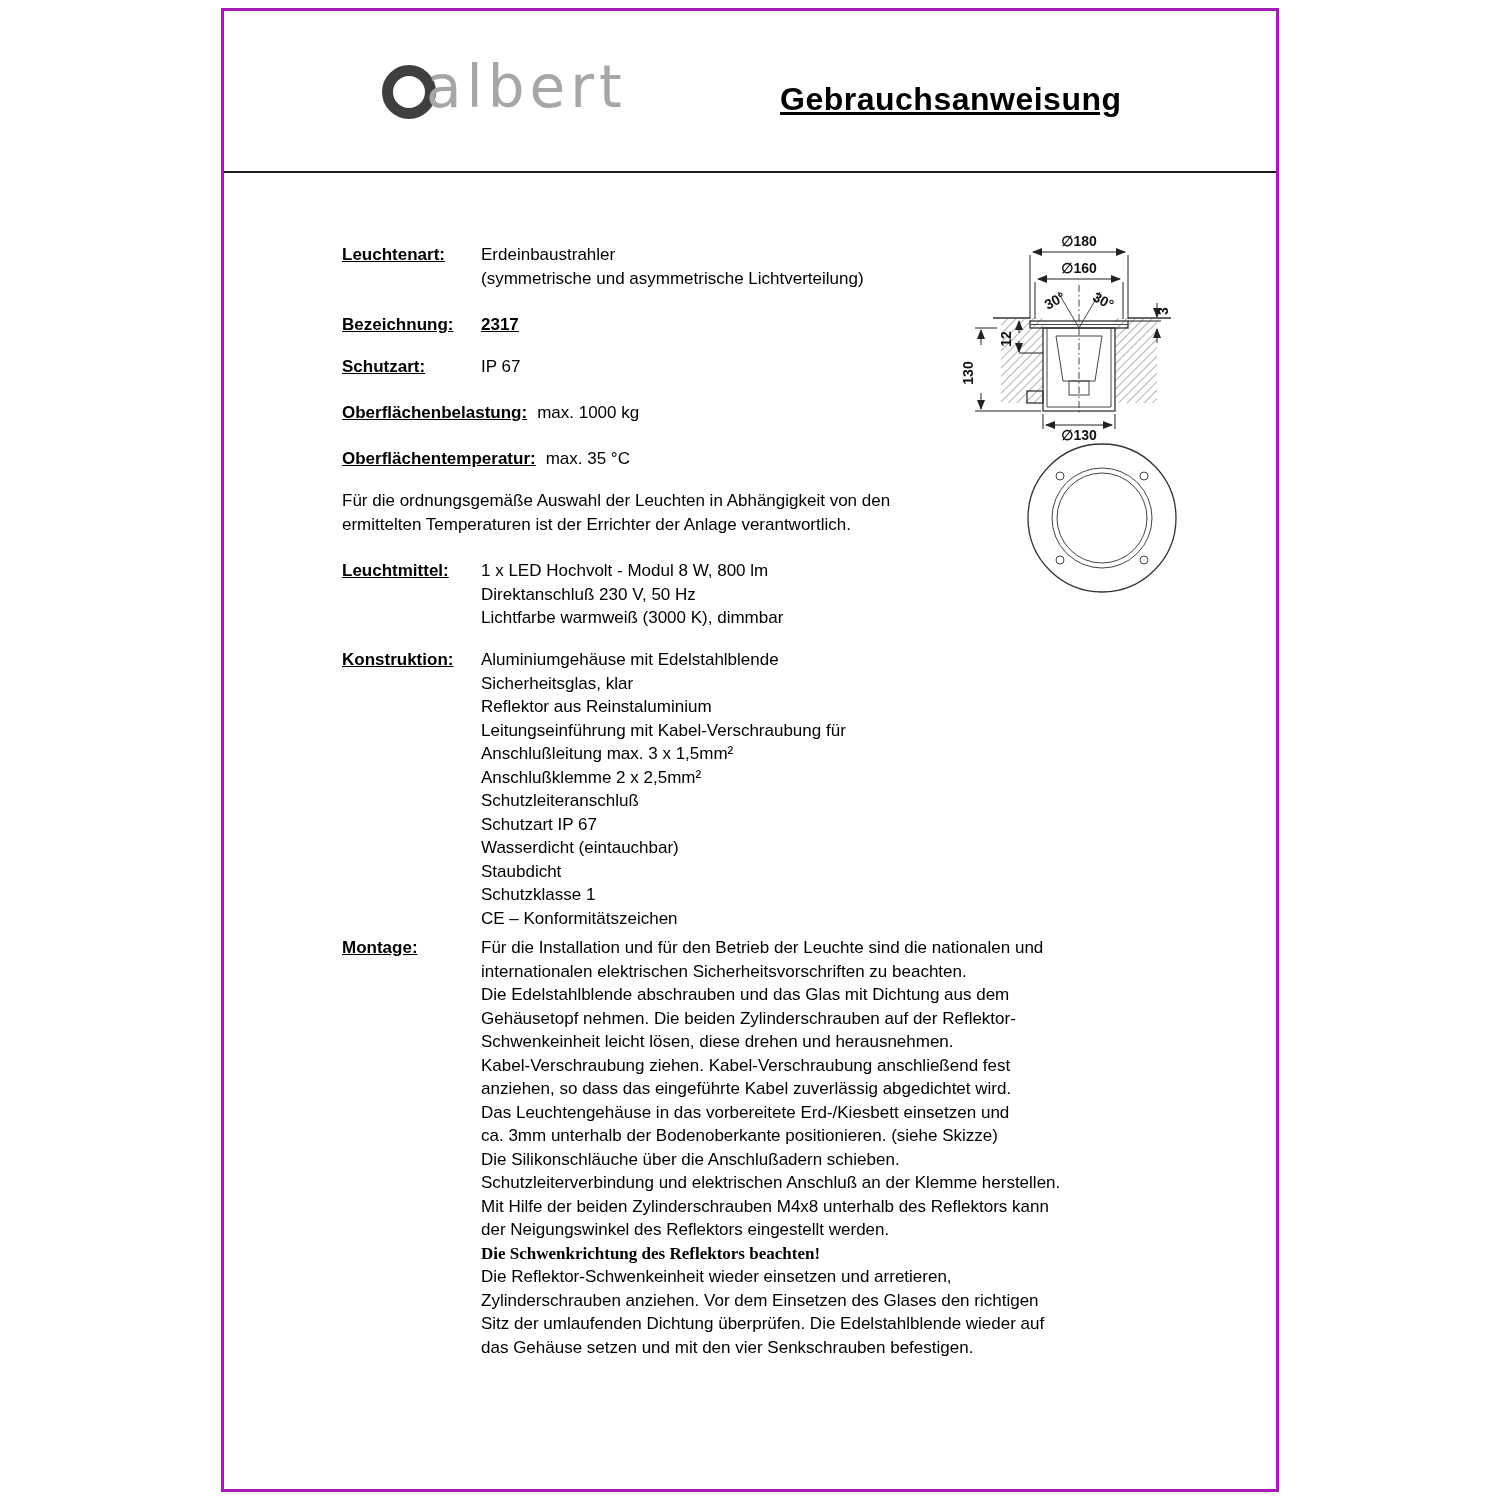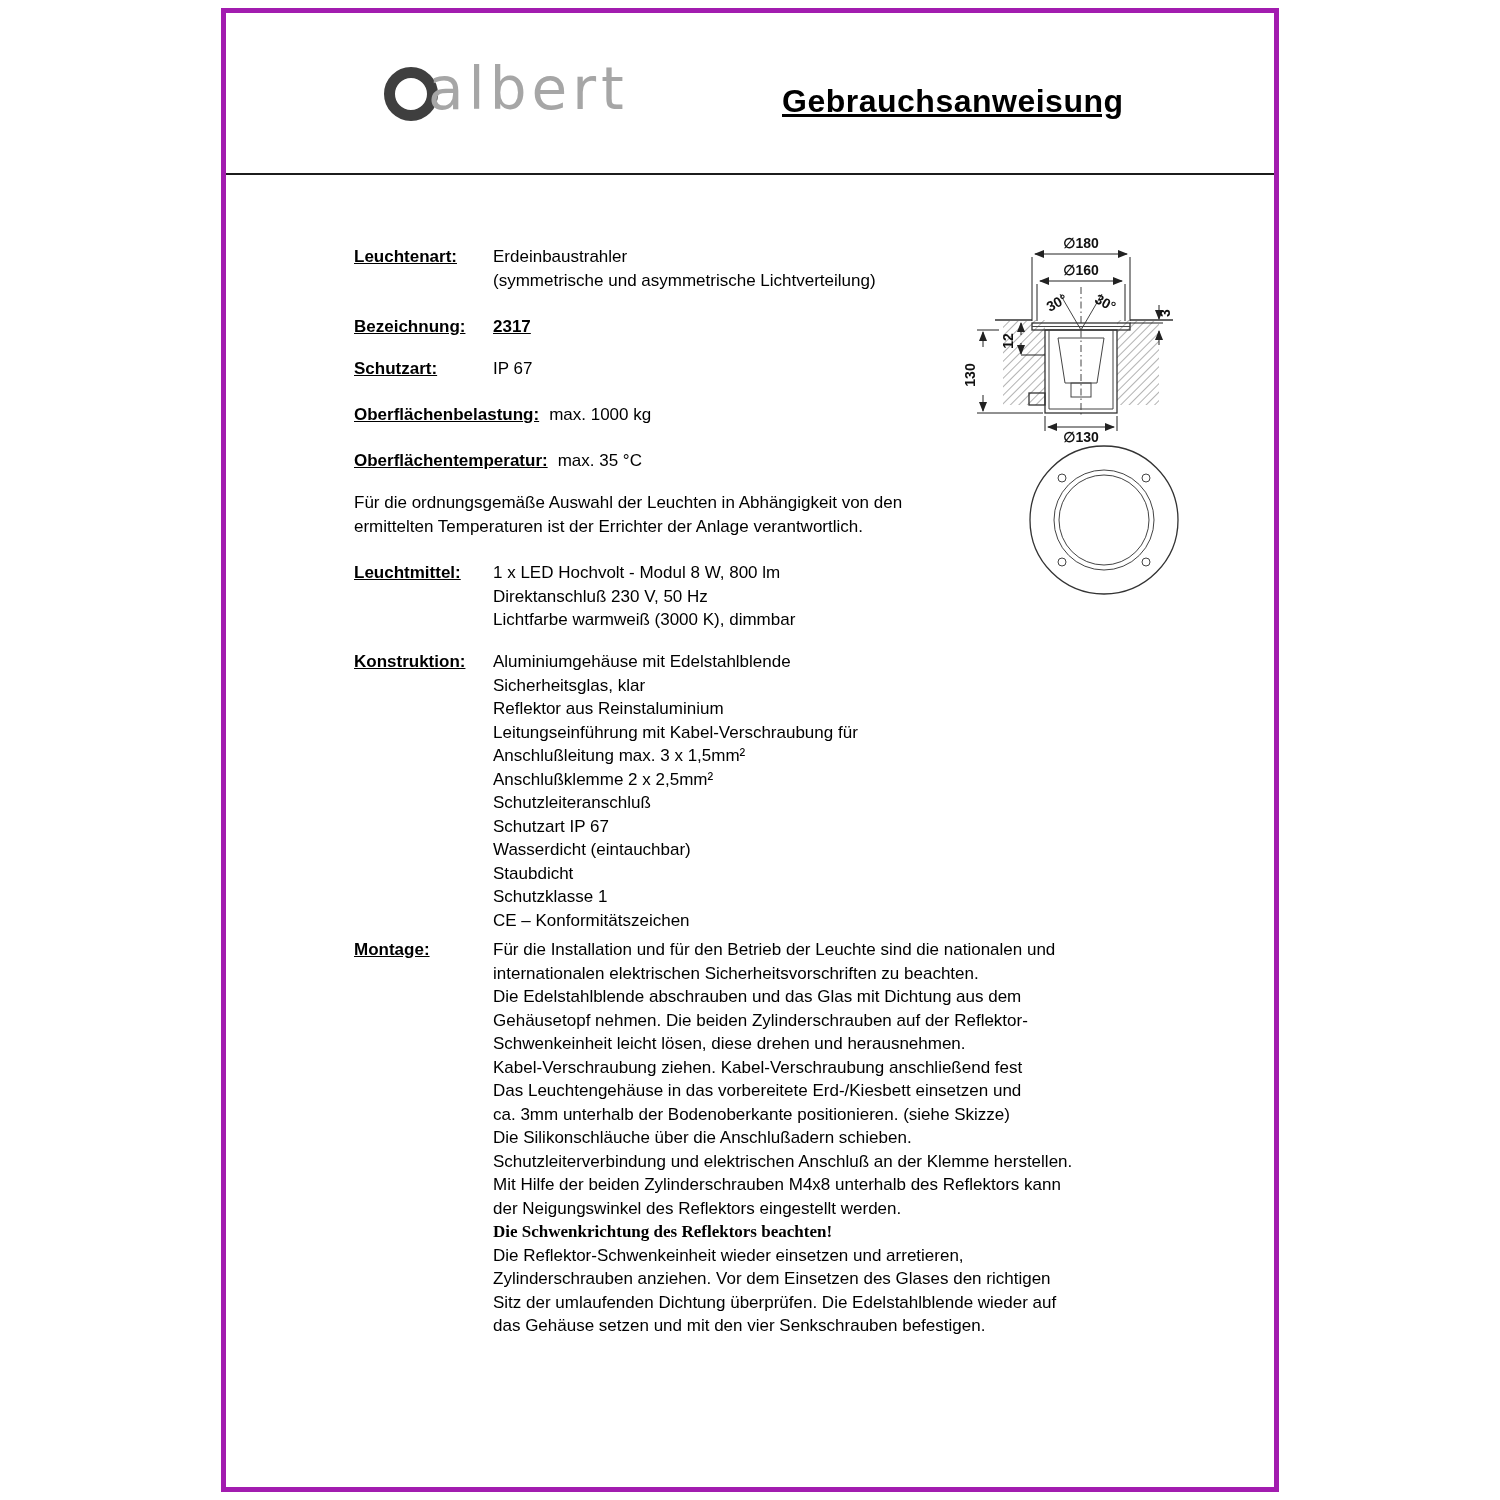--- a/index.html
+++ b/index.html
@@ -3,38 +3,38 @@
 <meta charset="utf-8">
 <style>
   * { margin:0; padding:0; box-sizing:border-box; }
   html,body { background:#ffffff; }
   body {
     width:1500px; height:1500px; position:relative; overflow:hidden;
     font-family:"Liberation Sans", sans-serif; color:#000;
   }
   .page {
     position:absolute; left:221px; top:8px; width:1058px; height:1484px;
-    border:5px solid #a21caf; background:#fff;
+    border:3px solid #a21caf; background:#fff;
   }
   .logo { position:absolute; left:158px; top:44px; display:flex; align-items:center; }
   .logo-ring {
     width:54px; height:54px; border:11px solid #3f3f3f; border-radius:50%;
     margin-top:10px; flex:0 0 auto; background:#fff;
   }
   .logo-text {
     font-family:"DejaVu Sans", sans-serif; font-size:58px; color:#a6a6a6;
     letter-spacing:5px; margin-left:-10px; line-height:1;
   }
   .title {
     position:absolute; left:556px; top:70px; font-size:32px; font-weight:bold;
     text-decoration:underline; letter-spacing:0.5px;
   }
   .rule { position:absolute; left:0; right:0; top:160px; border-top:2px solid #1c1c1c; }
 
-  .row { position:absolute; left:128px; display:flex; align-items:flex-start;
+  .row { position:absolute; left:118px; display:flex; align-items:flex-start;
          font-size:17px; line-height:23.5px; }
   .label { font-weight:bold; text-decoration:underline; min-width:139px; padding-right:10px; white-space:nowrap; }
   .value, .line { font-size:17px; line-height:23.5px; }
   .line { white-space:nowrap; }
   .bold-val { font-weight:bold;text-decoration:underline; }
   .bold-line { font-weight:bold;font-family:Liberation Serif, serif; }
   .lines { width:690px; }
 
   .drawing { position:absolute; left:733px; top:222px; width:250px; height:370px; }
   .drawing text { font-family:"Liberation Sans", sans-serif; font-size:14px; font-weight:bold; fill:#111; }
@@ -194,20 +194,21 @@
 
   <div class="row" style="top:925px">
     <span class="label">Montage:</span>
     <div class="lines">
         <div class="line">Für die Installation und für den Betrieb der Leuchte sind die nationalen und</div>
         <div class="line">internationalen elektrischen Sicherheitsvorschriften zu beachten.</div>
         <div class="line">Die Edelstahlblende abschrauben und das Glas mit Dichtung aus dem</div>
         <div class="line">Gehäusetopf nehmen. Die beiden Zylinderschrauben auf der Reflektor-</div>
         <div class="line">Schwenkeinheit leicht lösen, diese drehen und herausnehmen.</div>
         <div class="line">Kabel-Verschraubung ziehen. Kabel-Verschraubung anschließend fest</div>
+        <div class="line">anziehen, so dass das eingeführte Kabel zuverlässig abgedichtet wird.</div>
         <div class="line">Das Leuchtengehäuse in das vorbereitete Erd-/Kiesbett einsetzen und</div>
         <div class="line">ca. 3mm unterhalb der Bodenoberkante positionieren. (siehe Skizze)</div>
         <div class="line">Die Silikonschläuche über die Anschlußadern schieben.</div>
         <div class="line">Schutzleiterverbindung und elektrischen Anschluß an der Klemme herstellen.</div>
         <div class="line">Mit Hilfe der beiden Zylinderschrauben M4x8 unterhalb des Reflektors kann</div>
         <div class="line">der Neigungswinkel des Reflektors eingestellt werden.</div>
         <div class="line bold-line">Die Schwenkrichtung des Reflektors beachten!</div>
         <div class="line">Die Reflektor-Schwenkeinheit wieder einsetzen und arretieren,</div>
         <div class="line">Zylinderschrauben anziehen. Vor dem Einsetzen des Glases den richtigen</div>
         <div class="line">Sitz der umlaufenden Dichtung überprüfen. Die Edelstahlblende wieder auf</div>

